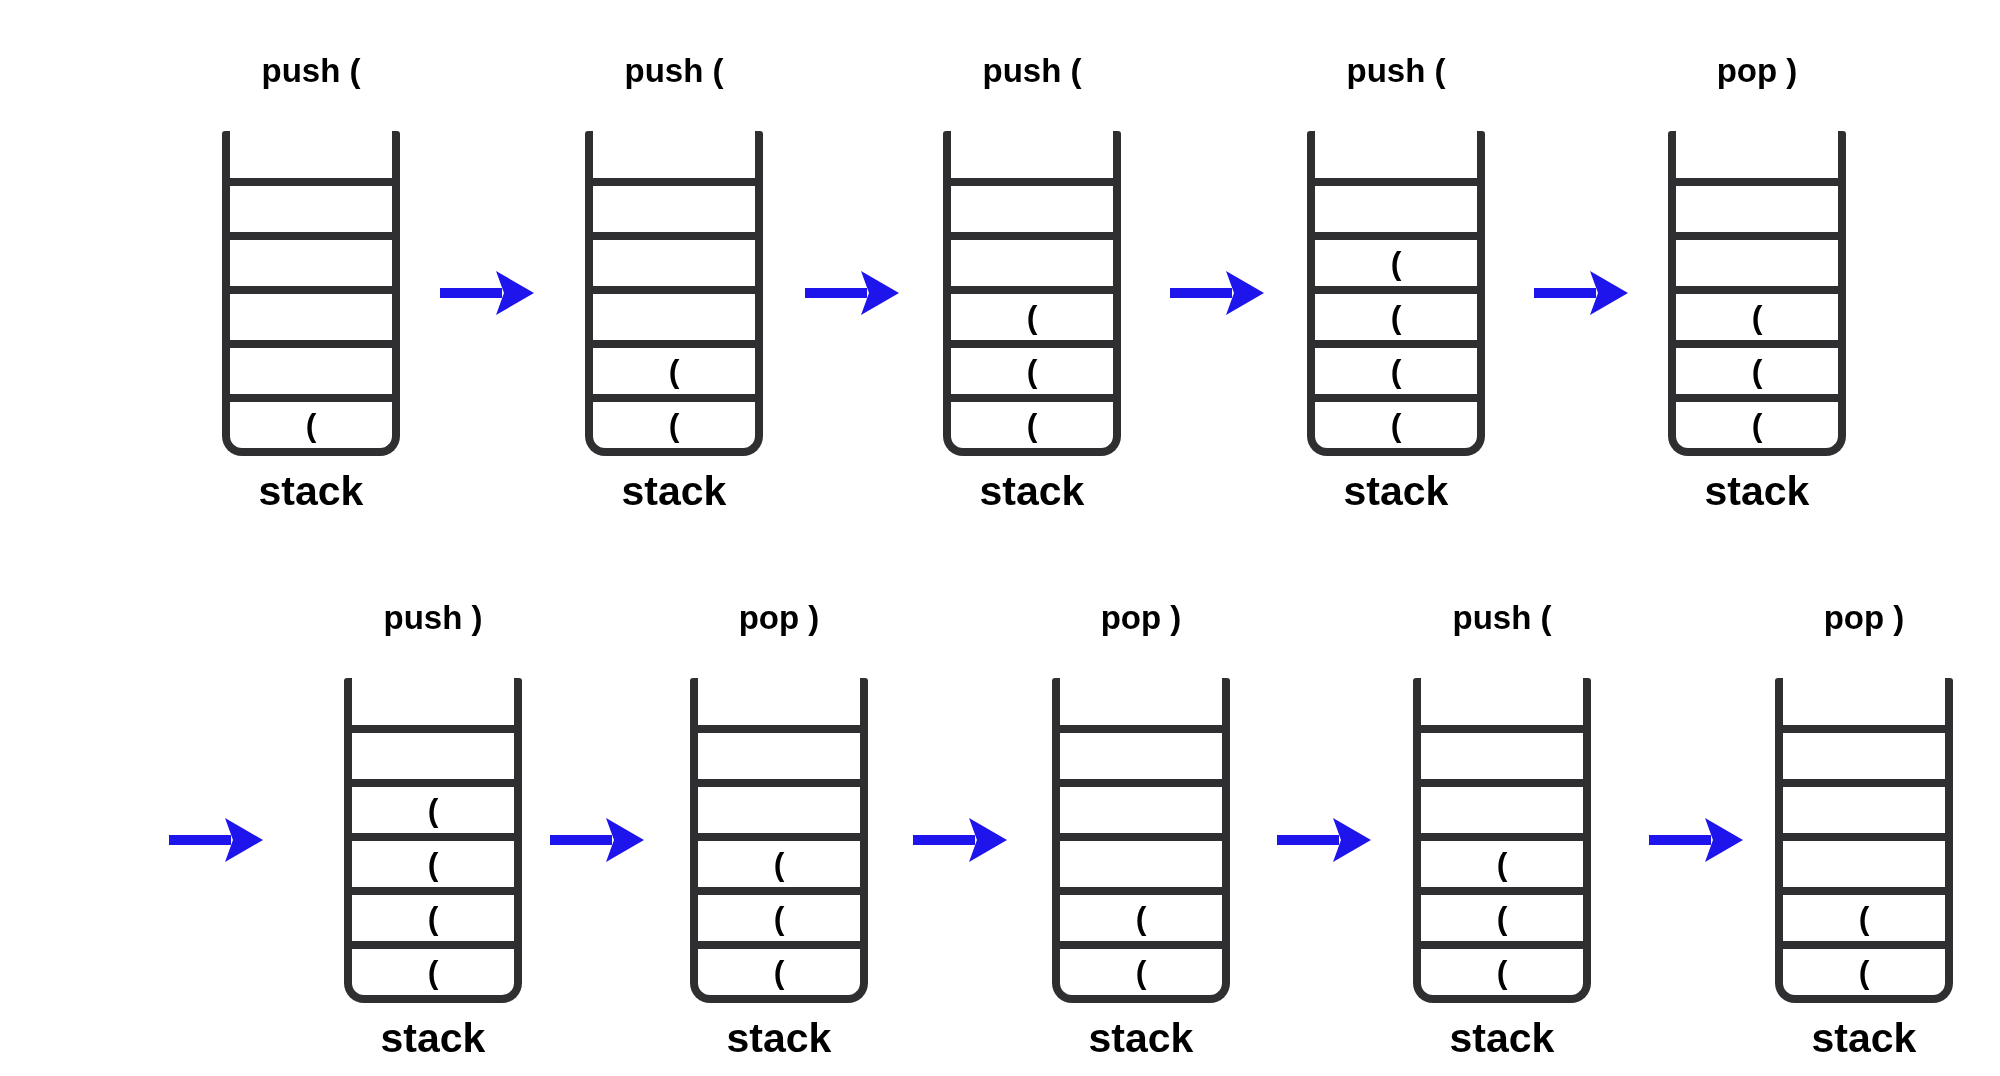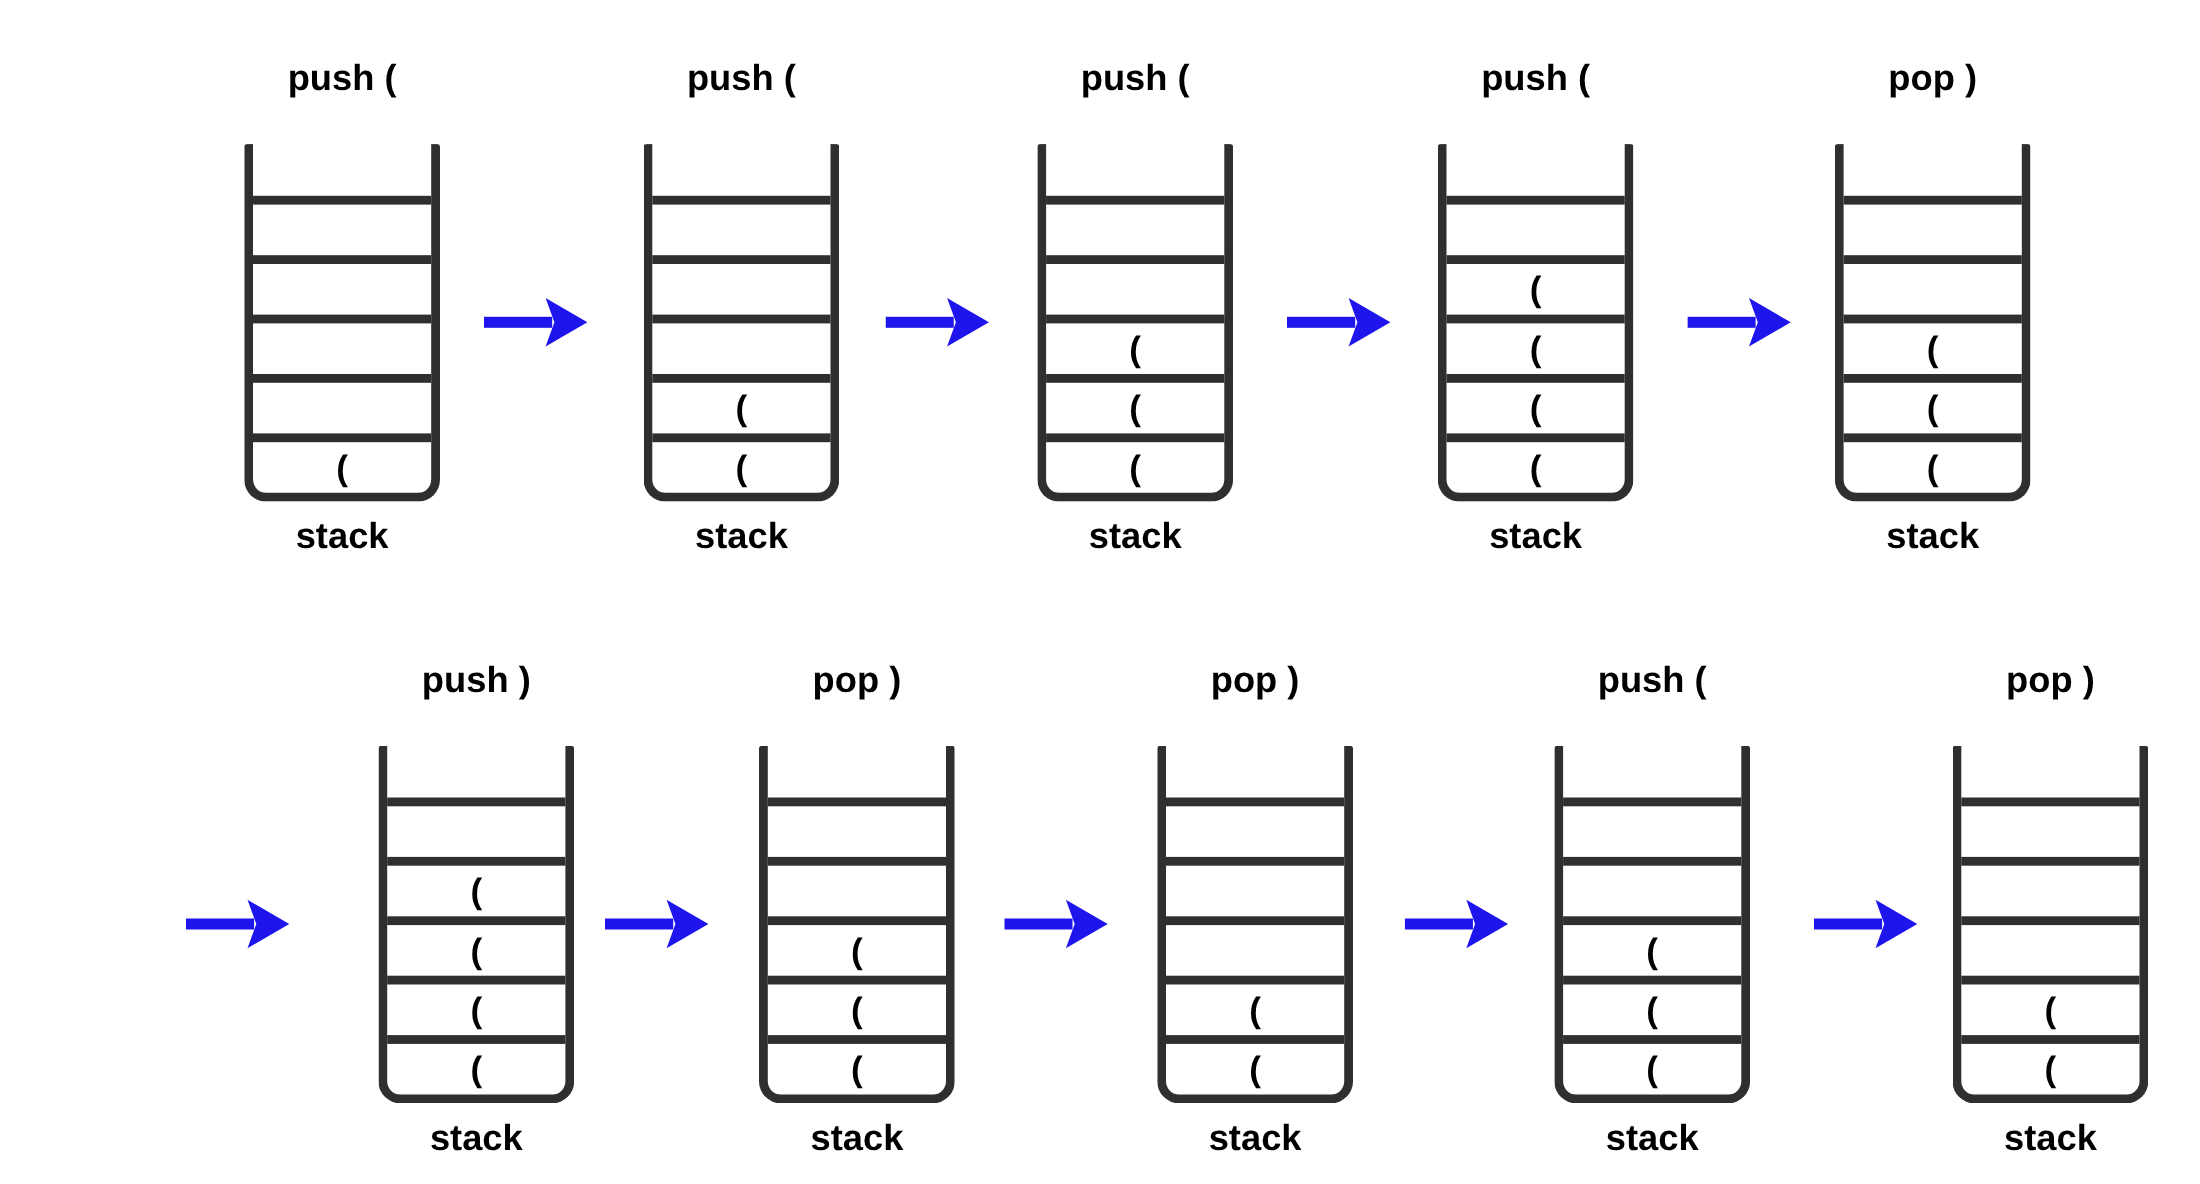--- a/index.html
+++ b/index.html
@@ -44,21 +44,21 @@
     border-top:8px solid #2f2f31;
     display:flex;
     align-items:center;
     justify-content:center;
     font-size:32px;
     font-weight:bold;
     line-height:1;
   }
   .fig-label {
     margin-top:12px;
-    font-size:33px;
+    font-size:41px;
     font-weight:bold;
   }
   .arrow {
     position:absolute;
     width:96px;
     height:46px;
   }
   .arrow svg { display:block; width:96px; height:46px; }
 </style>
 </head>

